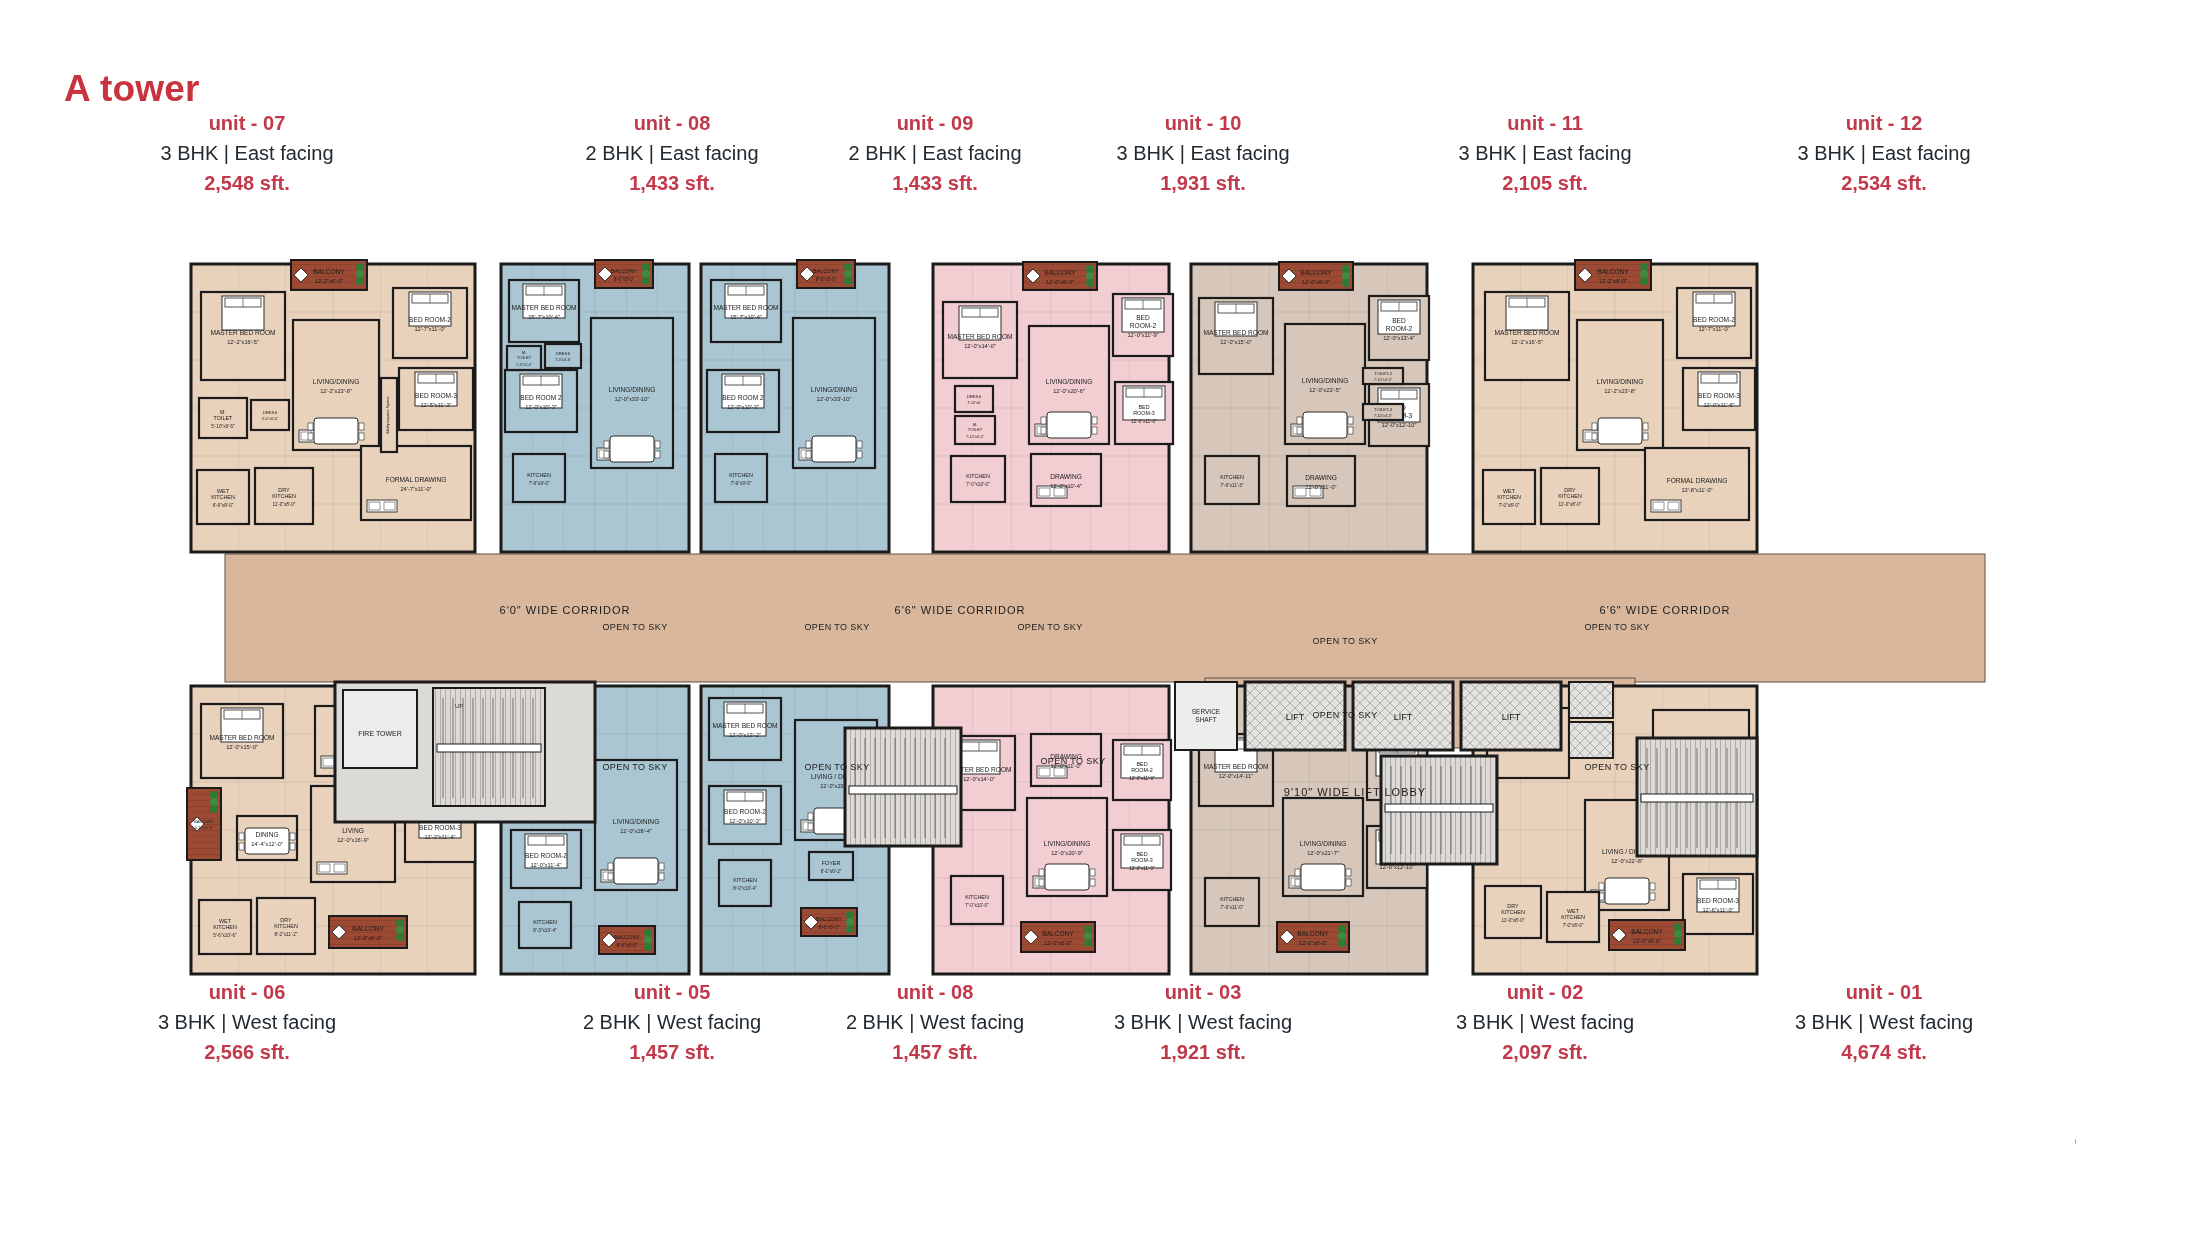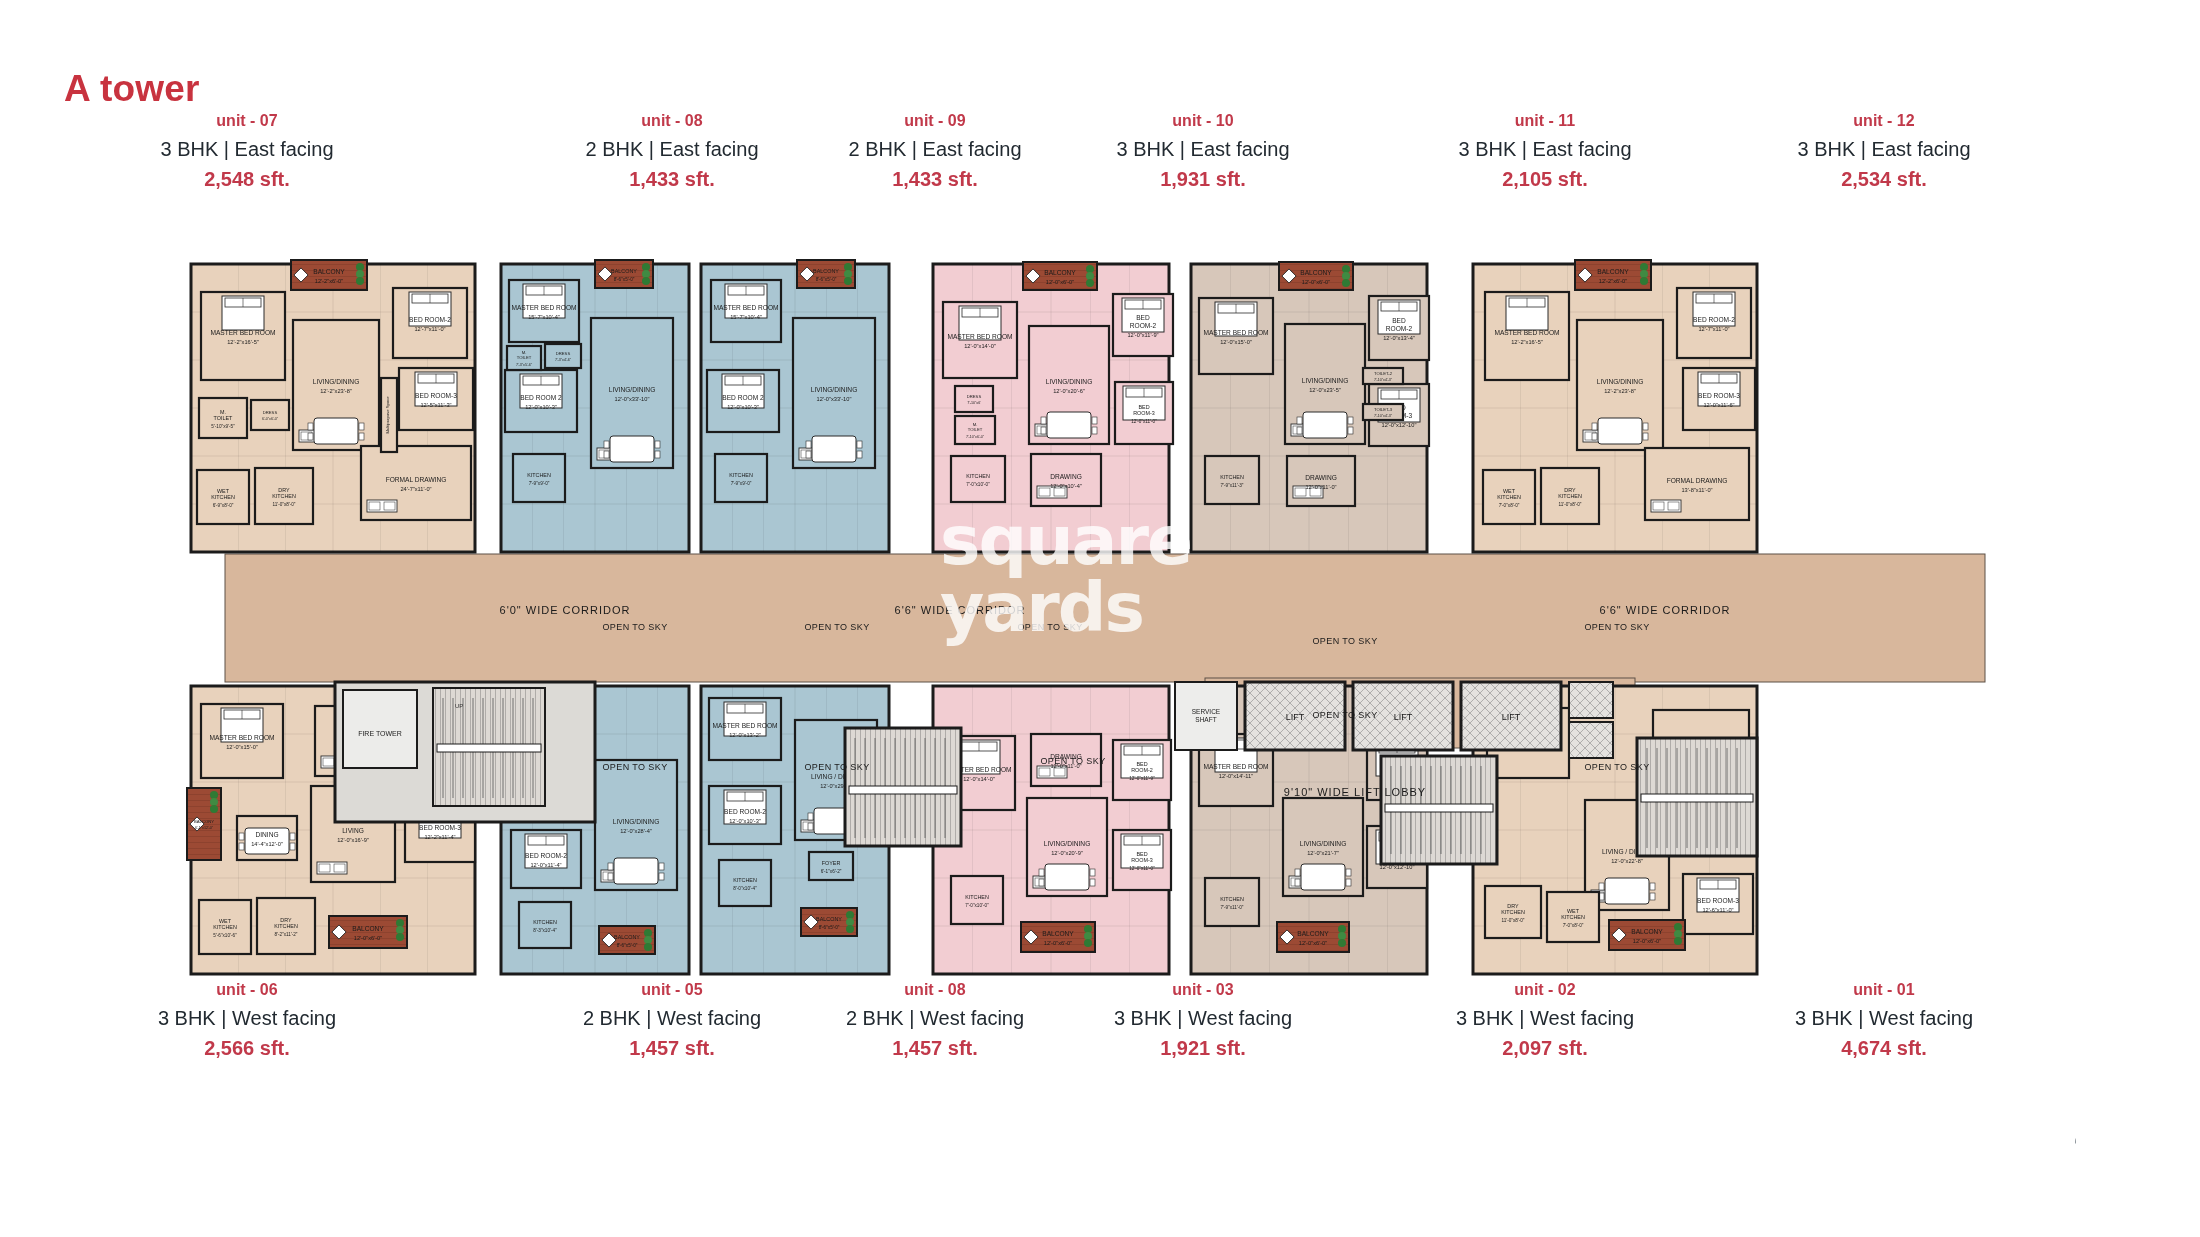--- a/index.html
+++ b/index.html
@@ -29,21 +29,21 @@
   }
 
   
   .unit-caption {
     position: absolute;
     width: 300px;
     text-align: center;
     line-height: 1.0;
   }
   .unit-caption .u-name {
-    font-size: 16px;
+    font-size: 20px;
     font-weight: bold;
     color: #c1394a;
     margin-bottom: 10px;
     white-space: nowrap;
   }
   .unit-caption .u-type {
     font-size: 20px;
     font-weight: 500;
     color: #222a31;
     margin-bottom: 10px;
@@ -1004,24 +1004,20 @@
           <text x="1432" y="372" font-size="9" text-anchor="middle" fill="#1b1b1b" font-family="Liberation Sans, sans-serif" letter-spacing=".4">OPEN TO SKY</text>
           <text x="450" y="512" font-size="9" text-anchor="middle" fill="#1b1b1b" font-family="Liberation Sans, sans-serif" letter-spacing=".4">OPEN TO SKY</text>
           <text x="652" y="512" font-size="9" text-anchor="middle" fill="#1b1b1b" font-family="Liberation Sans, sans-serif" letter-spacing=".4">OPEN TO SKY</text>
           <text x="888" y="506" font-size="9" text-anchor="middle" fill="#1b1b1b" font-family="Liberation Sans, sans-serif" letter-spacing=".4">OPEN TO SKY</text>
           <text x="1160" y="460" font-size="9" text-anchor="middle" fill="#1b1b1b" font-family="Liberation Sans, sans-serif" letter-spacing=".4">OPEN TO SKY</text>
           <text x="1432" y="512" font-size="9" text-anchor="middle" fill="#1b1b1b" font-family="Liberation Sans, sans-serif" letter-spacing=".4">OPEN TO SKY</text>
         </g>
     </svg>
   </div>
 
-  <div id="watermark">
-    <div class="wm-line">square</div>
-    <div class="wm-line">yards</div>
-  </div>
 
   <div class="unit-caption" style="left:97px;top:982px;">
     <div class="u-name">unit - 06</div>
     <div class="u-type">3 BHK  |  West facing</div>
     <div class="u-area">2,566 sft.</div>
   </div>
   <div class="unit-caption" style="left:522px;top:982px;">
     <div class="u-name">unit - 05</div>
     <div class="u-type">2 BHK  |  West facing</div>
     <div class="u-area">1,457 sft.</div>

